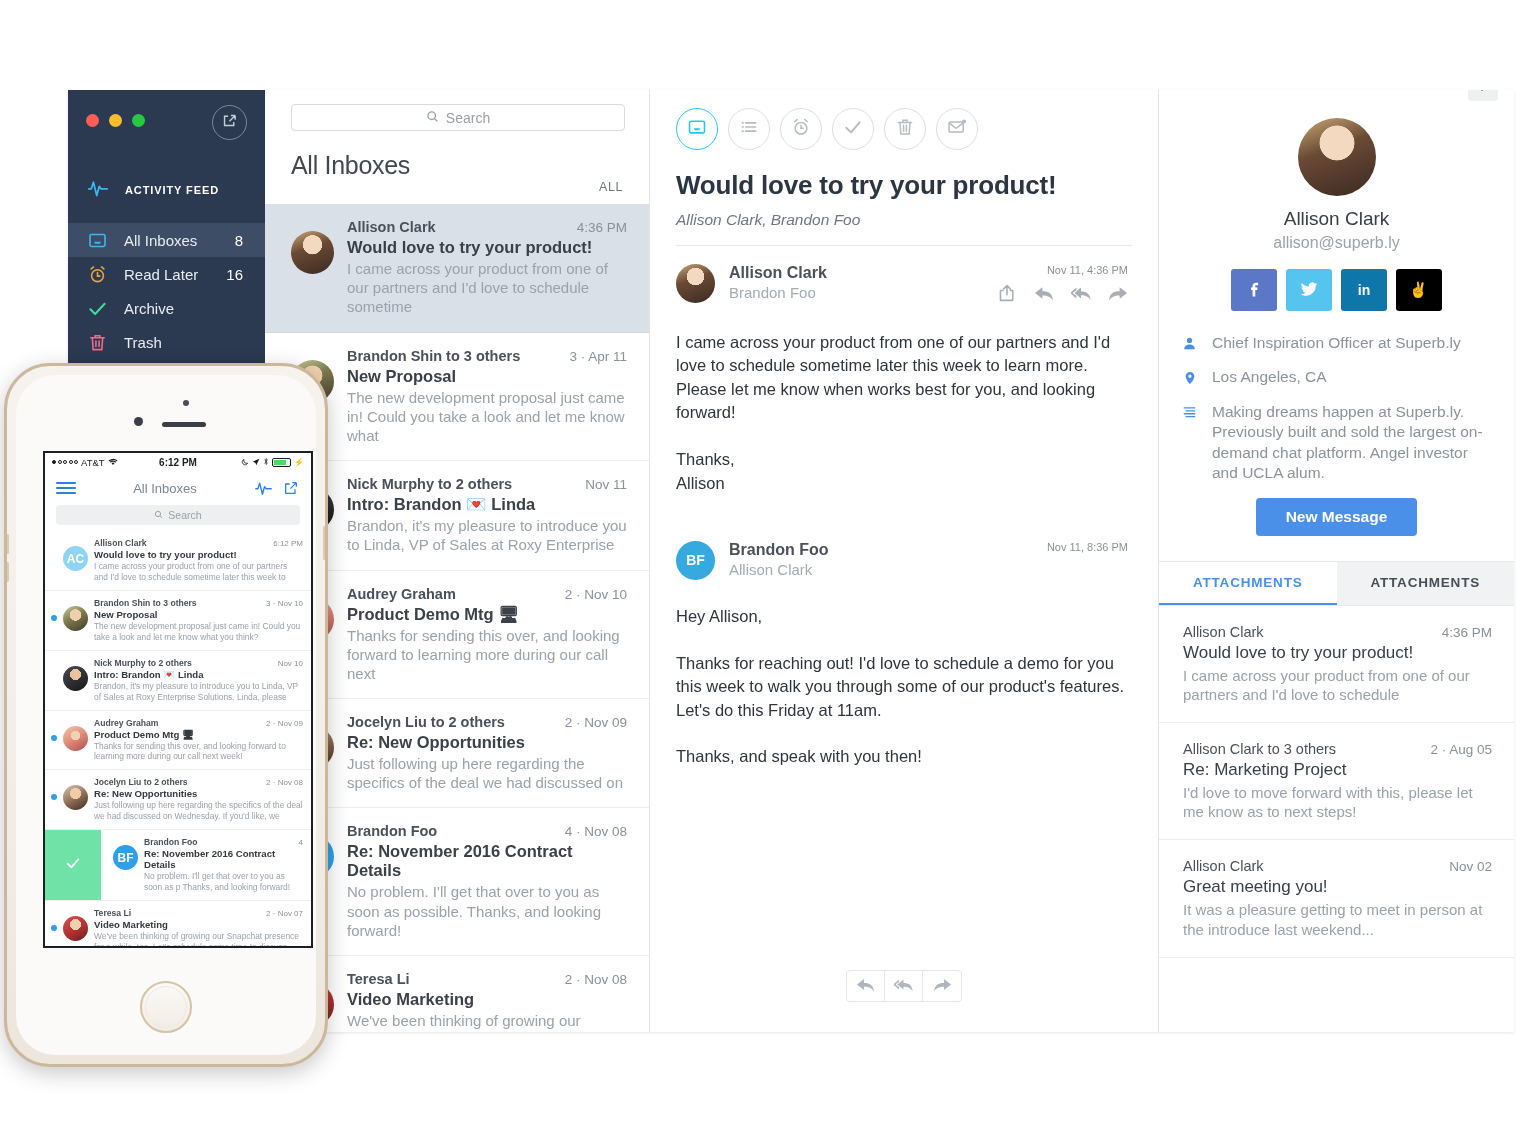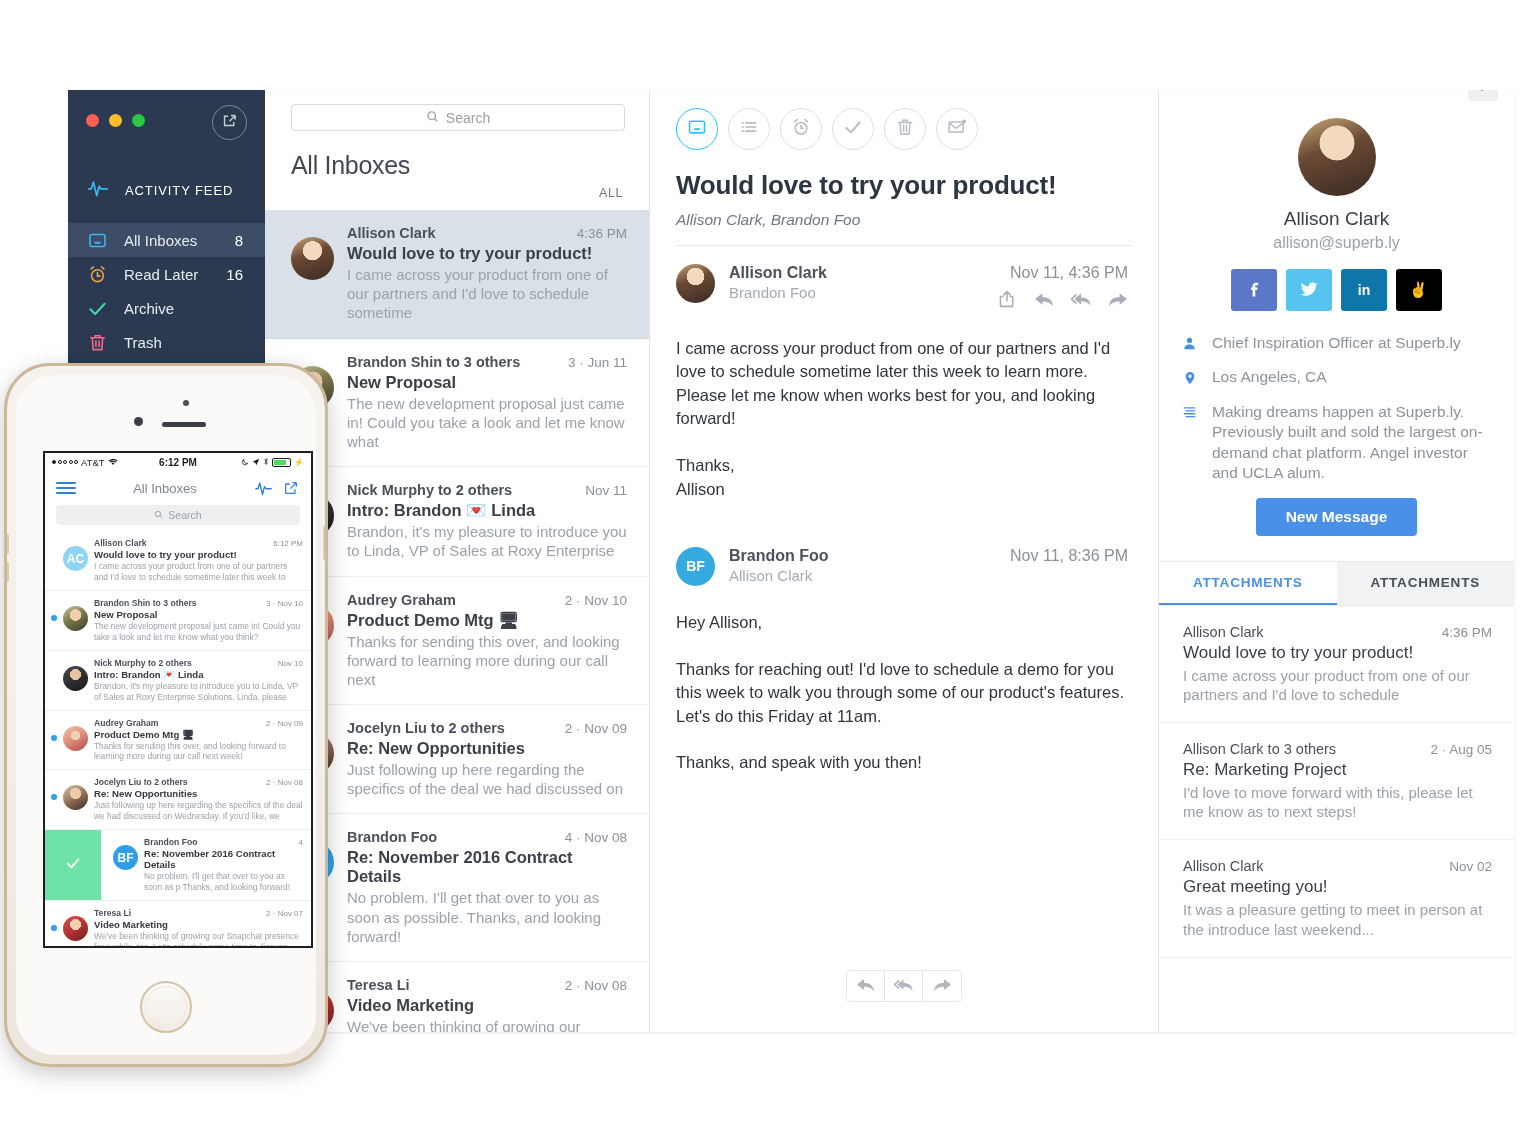--- a/index.html
+++ b/index.html
@@ -38,21 +38,21 @@
     width:35px; height:35px; border-radius:50%;
     border:1.5px solid #7d8998;
     display:flex; align-items:center; justify-content:center;
   }
   .compose-circle svg { width:17px; height:17px; }
   .activity-feed {
     position:absolute; left:0; top:78px; width:100%;
     height:44px; display:flex; align-items:center; padding-left:20px; gap:17px;
   }
   .activity-feed .lbl {
-    font-size: 13px; font-weight:normal; letter-spacing:0.9px; color:#ffffff;text-align:center;
+    font-size: 11px; font-weight:bold; letter-spacing:0.9px; color:#ffffff;text-align:center;
   }
   .nav { position:absolute; top:133px; left:0; width:100%; }
   .nav-item {
     height:34px; display:flex; align-items:center;
     padding:0 22px 0 20px; gap:17px; font-size:15px; color:#e8ecf1;
   }
   .nav-item.active { background:#3d4d66; }
   .nav-item .nlabel { flex:1; }
   .nav-item .ncount { font-size:15px; color:#ffffff; }
   .nav-icn { width:19px; height:19px; display:flex; align-items:center; justify-content:center; }
@@ -69,21 +69,21 @@
   .searchbar {
     height: 27px; border:1px solid #d8dadd; border-radius:4px;
     display:flex; align-items:center; justify-content:center; gap:7px;
     color:#9aa0a6; font-size:14px;
   }
   .searchbar svg { width:13px; height:13px; }
   .list-head { padding: 20px 26px 0 26px; }
   .list-head .title { font-size:25px; color:#414852; font-weight:400; letter-spacing:-0.3px;}
   .list-head .all {
     text-align:right; font-size:12.5px; color:#6f7782; letter-spacing:0.6px;
-    margin-top:6px; font-weight:400;
+    font-weight:400;
   }
   .mail-list { margin-top: 10px; }
   .mail-row {
     display:flex; padding: 15px 22px 15px 26px; gap:13px;
     border-bottom:1px solid #eceef0; position:relative;
   }
   .mail-row.selected { background:#d9e0e8; border-bottom:1px solid #cfd7e0; }
   .mail-row .ava {
     width:43px; height:43px; border-radius:50%; flex:0 0 43px; margin-top:12px;
     background-size:cover; background-position:center;
@@ -125,21 +125,21 @@
     background-size:cover; background-position:center;
   }
   .msg-avatar.initials {
     background:#36a9e1; color:#fff; font-size:14px; font-weight:bold;
     display:flex; align-items:center; justify-content:center;
   }
   .msg-names { flex:1; }
   .msg-from { font-size:16px; font-weight:bold; color:#4a515b; }
   .msg-to { font-size:15px; color:#a3abb4; margin-top:2px; }
   .msg-right { text-align:right; }
-  .msg-date { font-size:16px; color:#8a9199; }
+  .msg-date { font-size:11px; color:#8a9199; }
   .msg-actions { display:flex; gap:17px; margin-top:8px; justify-content:flex-end; color:#a8aeb5; }
   .msg-actions svg { width:20px; height:18px; }
   .msg-body {
     font-size:16.5px; color:#2f353d; line-height:1.42; margin-top:25px; white-space:pre-wrap;
   }
   .bottom-actions {
     position:absolute; left:0; right:0; bottom:30px;
     display:flex; justify-content:center;
   }
   .bgroup { display:flex; border:1px solid #e4e6e9; border-radius:4px; overflow:hidden; background:#fff; }
@@ -415,21 +415,21 @@
             <div class="subj">Would love to try your product!</div>
             <div class="prev">I came across your product from one of our partners and I'd love to schedule sometime</div>
           </div>
         </div>
 
         <div class="mail-row">
           <span class="ava photo-brandonshin"></span>
           <div class="body">
             <div class="line1">
               <span class="sender">Brandon Shin to 3 others</span>
-              <span class="meta">3  ·  Jun 11</span>
+              <span class="meta">3  ·  Apr 11</span>
             </div>
             <div class="subj">New Proposal</div>
             <div class="prev">The new development proposal just came in! Could you take a look and let me know what</div>
           </div>
         </div>
 
         <div class="mail-row">
           <span class="ava photo-nick"></span>
           <div class="body">
             <div class="line1">

